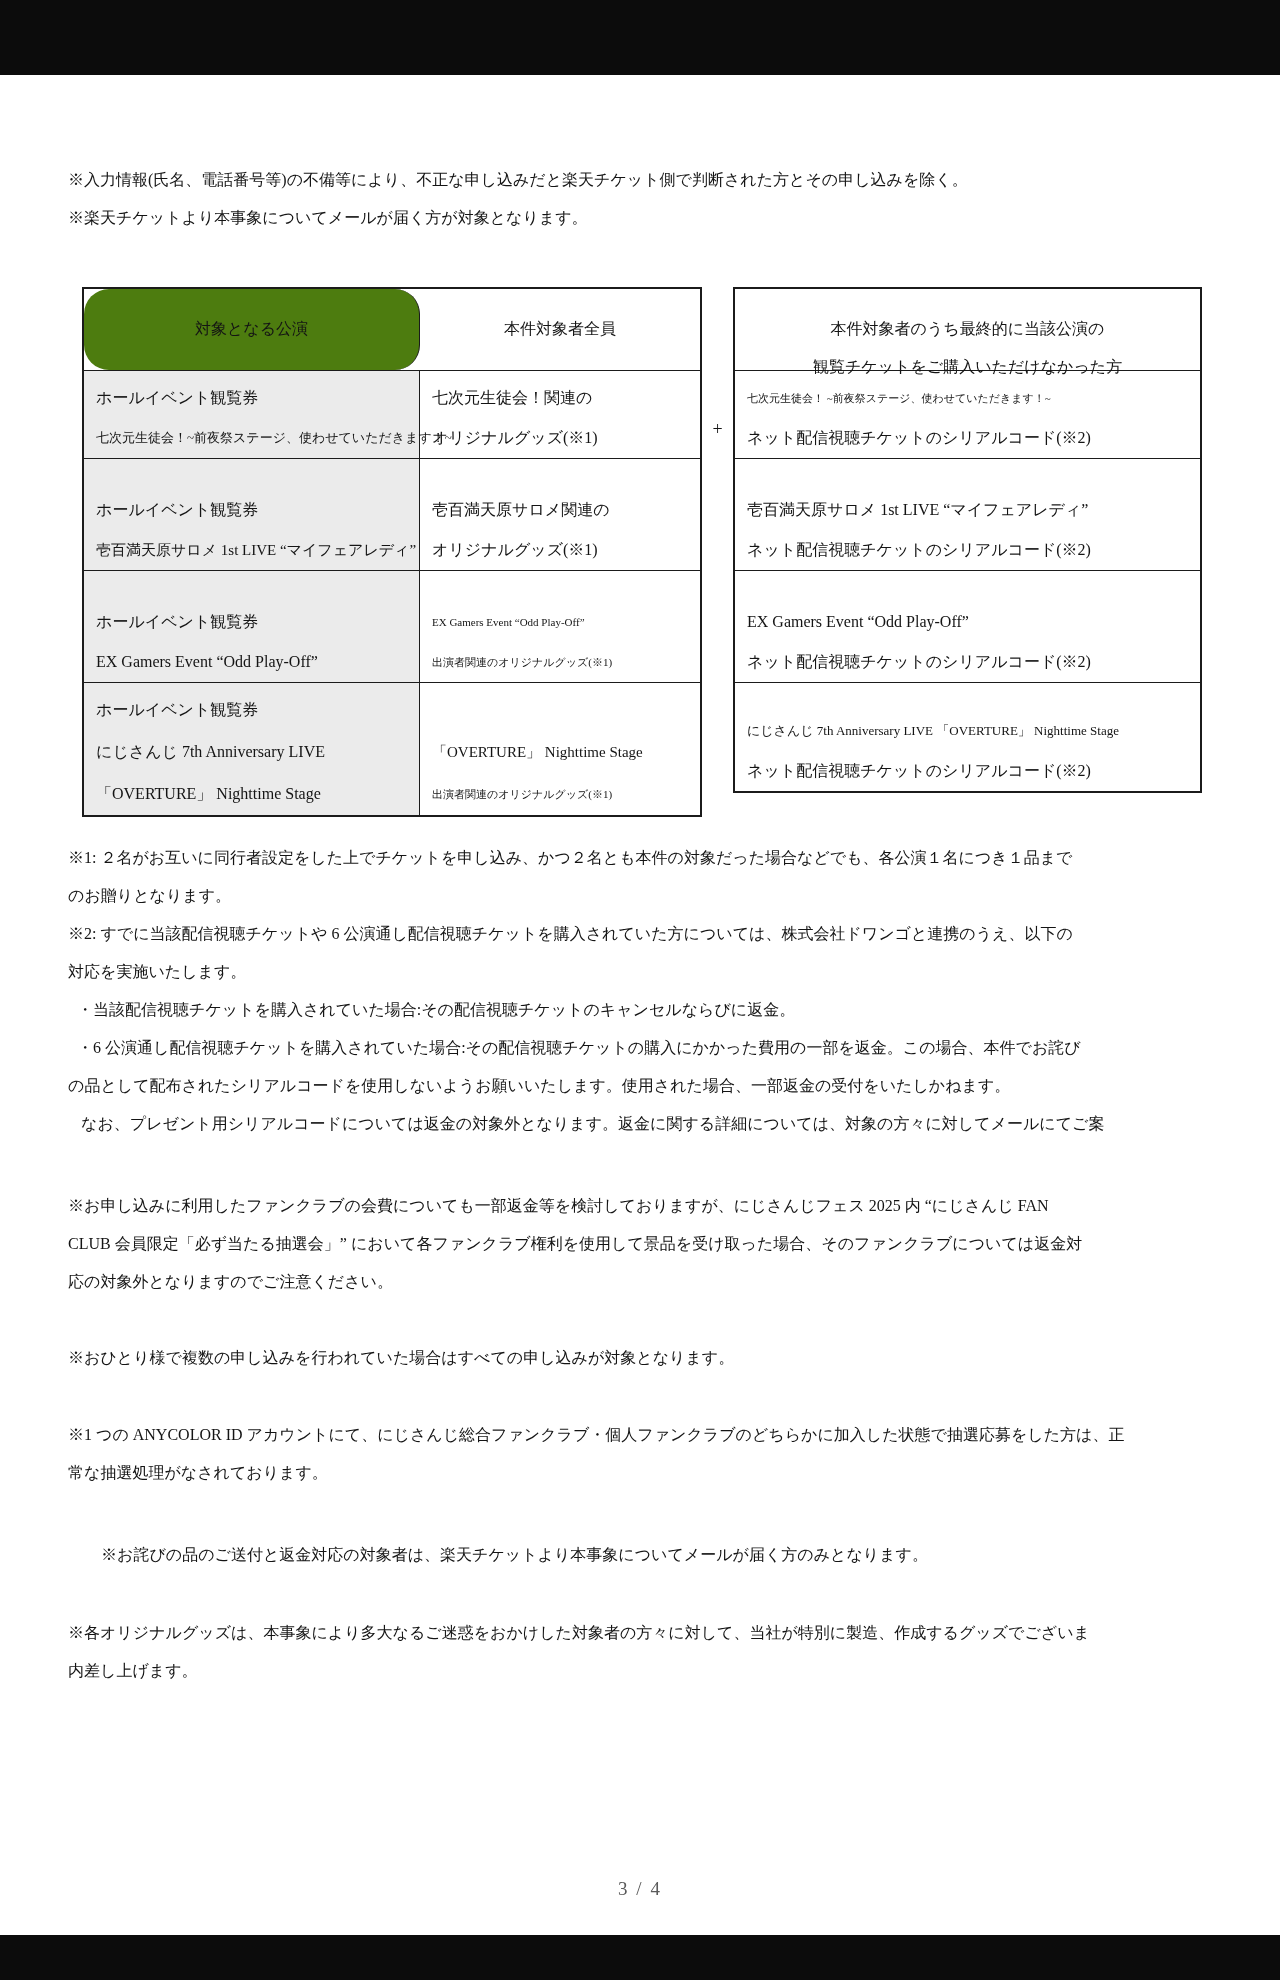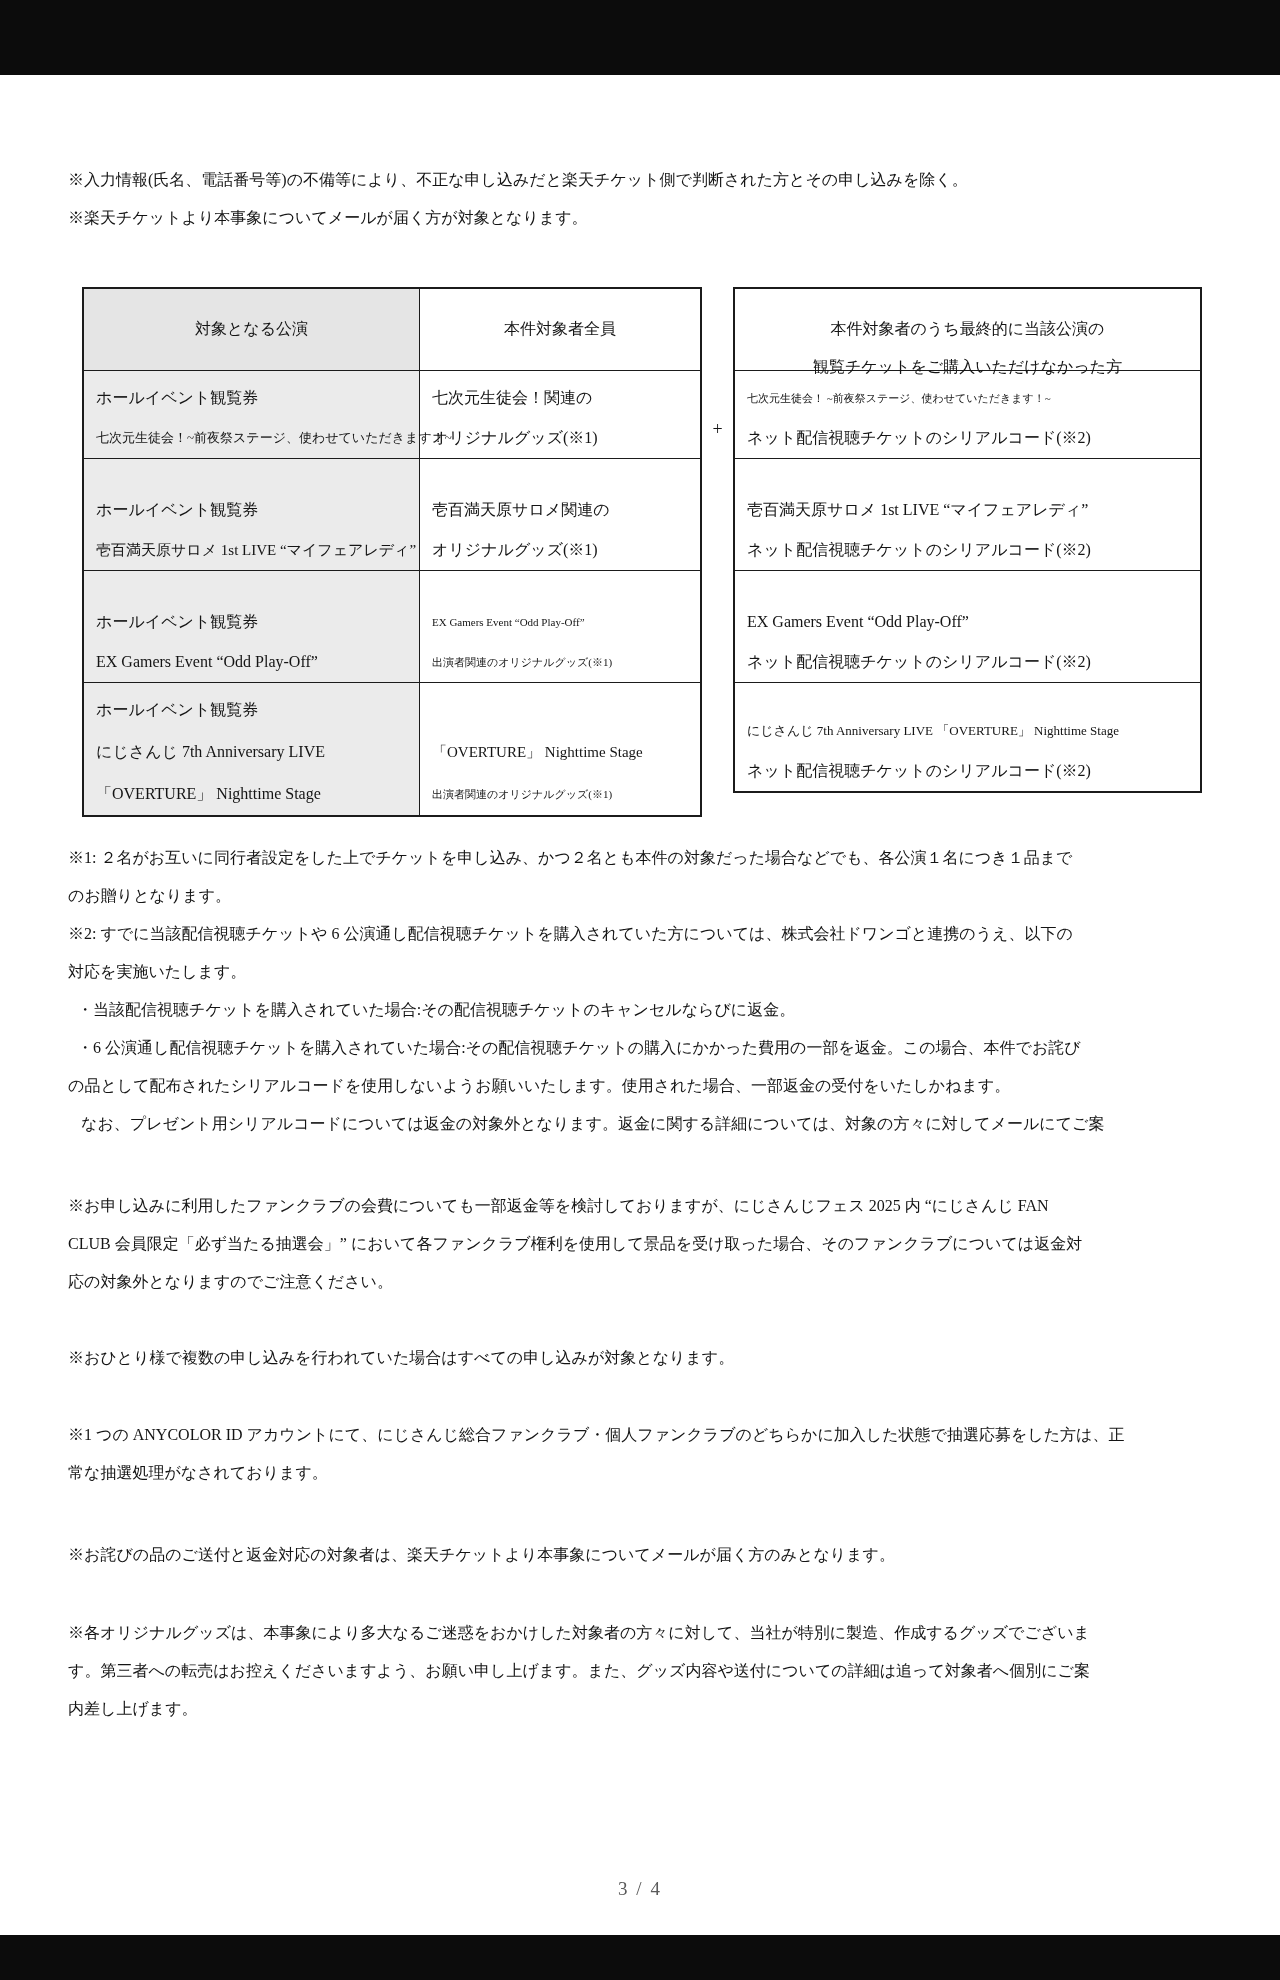--- a/index.html
+++ b/index.html
@@ -36,21 +36,21 @@
     border-right:1px solid #1b1b1b;
     display:flex; flex-direction:column; justify-content:flex-end;
     padding:0 8px 0 12px;
     font-size:16px;
   }
   .td:last-child { border-right:none; }
   .th { justify-content:center; align-items:center; text-align:center; padding:0; }
   .col-a { width:336px; }
   .col-b { width:280px; }
   .col-c { width:465px;margin-top:36px; }
-  .grey-head { background:#e5e5e5; }
+  .grey-head { background:#4d7c0f;border-radius:25px; }
   .grey-body { background:#ebebeb; }
   .h82 { height:82px; }
   .h88 { height:88px; }
   .h112 { height:112px; }
   .h132 { height:132px; }
   .h108 { height:108px; }
   .ln { line-height:40px; white-space:nowrap; }
   .h132 .ln { line-height:42px; }
   .th .ln { line-height:38px; }
   .fs15 { font-size:15px; }
@@ -60,21 +60,21 @@
   .plus {
     position:absolute; top:132px; left:0; right:0;
     text-align:center; font-size:18px; color:#141414;
   }
 
   
   .notes { margin-top:22px; }
   .p-fanclub { margin-top:44px; }
   .p-multiple { margin-top:38px; }
   .p-anycolor { margin-top:39px; }
-  .p-owabi { margin-top:44px; }
+  .p-owabi { margin-top:44px;margin-left:33px; }
   .p-goods { margin-top:40px; }
 
   .footer {
     position:absolute; top:1802px; left:0; width:100%;
     text-align:center;
     font-size:19px; line-height:24px;
     color:#5a5a5a;
     letter-spacing:2px;
   }
 </style>
@@ -209,19 +209,18 @@
     <div class="bline">※1 つの ANYCOLOR ID アカウントにて、にじさんじ総合ファンクラブ・個人ファンクラブのどちらかに加入した状態で抽選応募をした方は、正</div>
     <div class="bline">常な抽選処理がなされております。</div>
   </div>
 
   <div class="p-owabi">
     <div class="bline">※お詫びの品のご送付と返金対応の対象者は、楽天チケットより本事象についてメールが届く方のみとなります。</div>
   </div>
 
   <div class="p-goods">
     <div class="bline">※各オリジナルグッズは、本事象により多大なるご迷惑をおかけした対象者の方々に対して、当社が特別に製造、作成するグッズでございま</div>
-    <div class="bline">す。第三者への転売はお控えくださいますよう、お願い申し上げます。また、グッズ内容や送付についての詳細は追って対象者へ個別にご案</div>
     <div class="bline">内差し上げます。</div>
   </div>
 
   <div class="footer">3 / 4</div>
 
 </div>
 
 </body></html>

